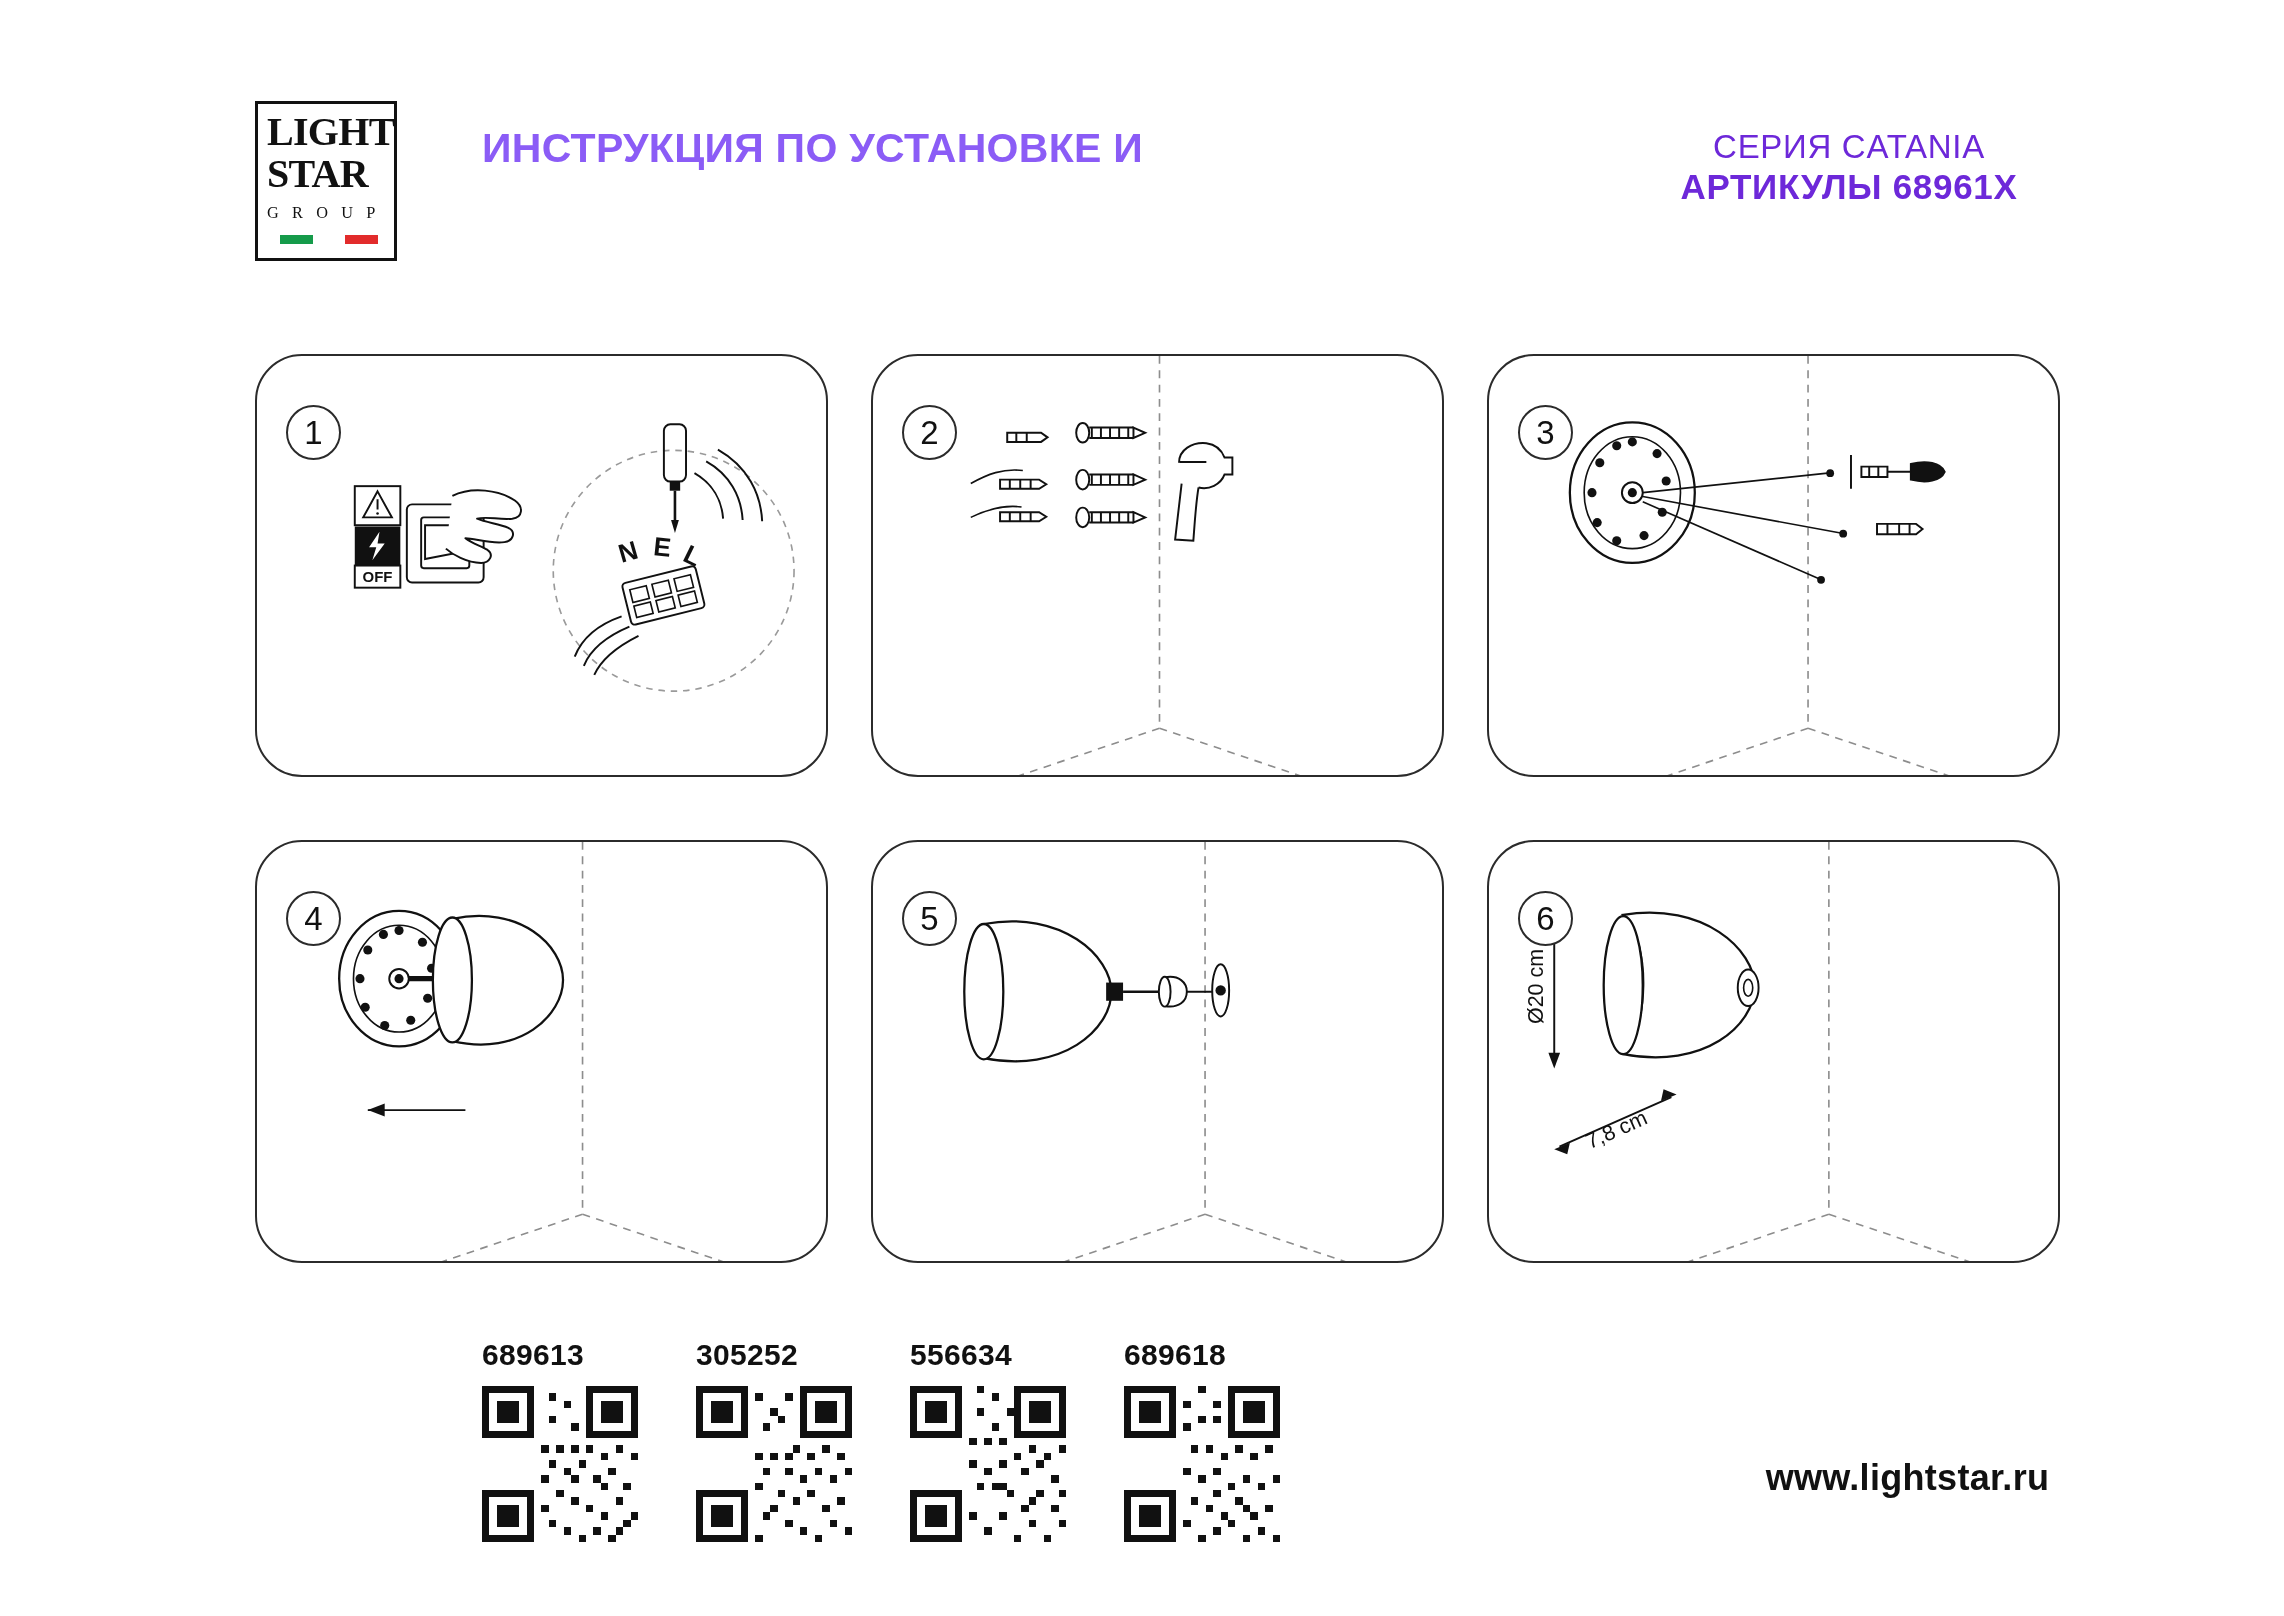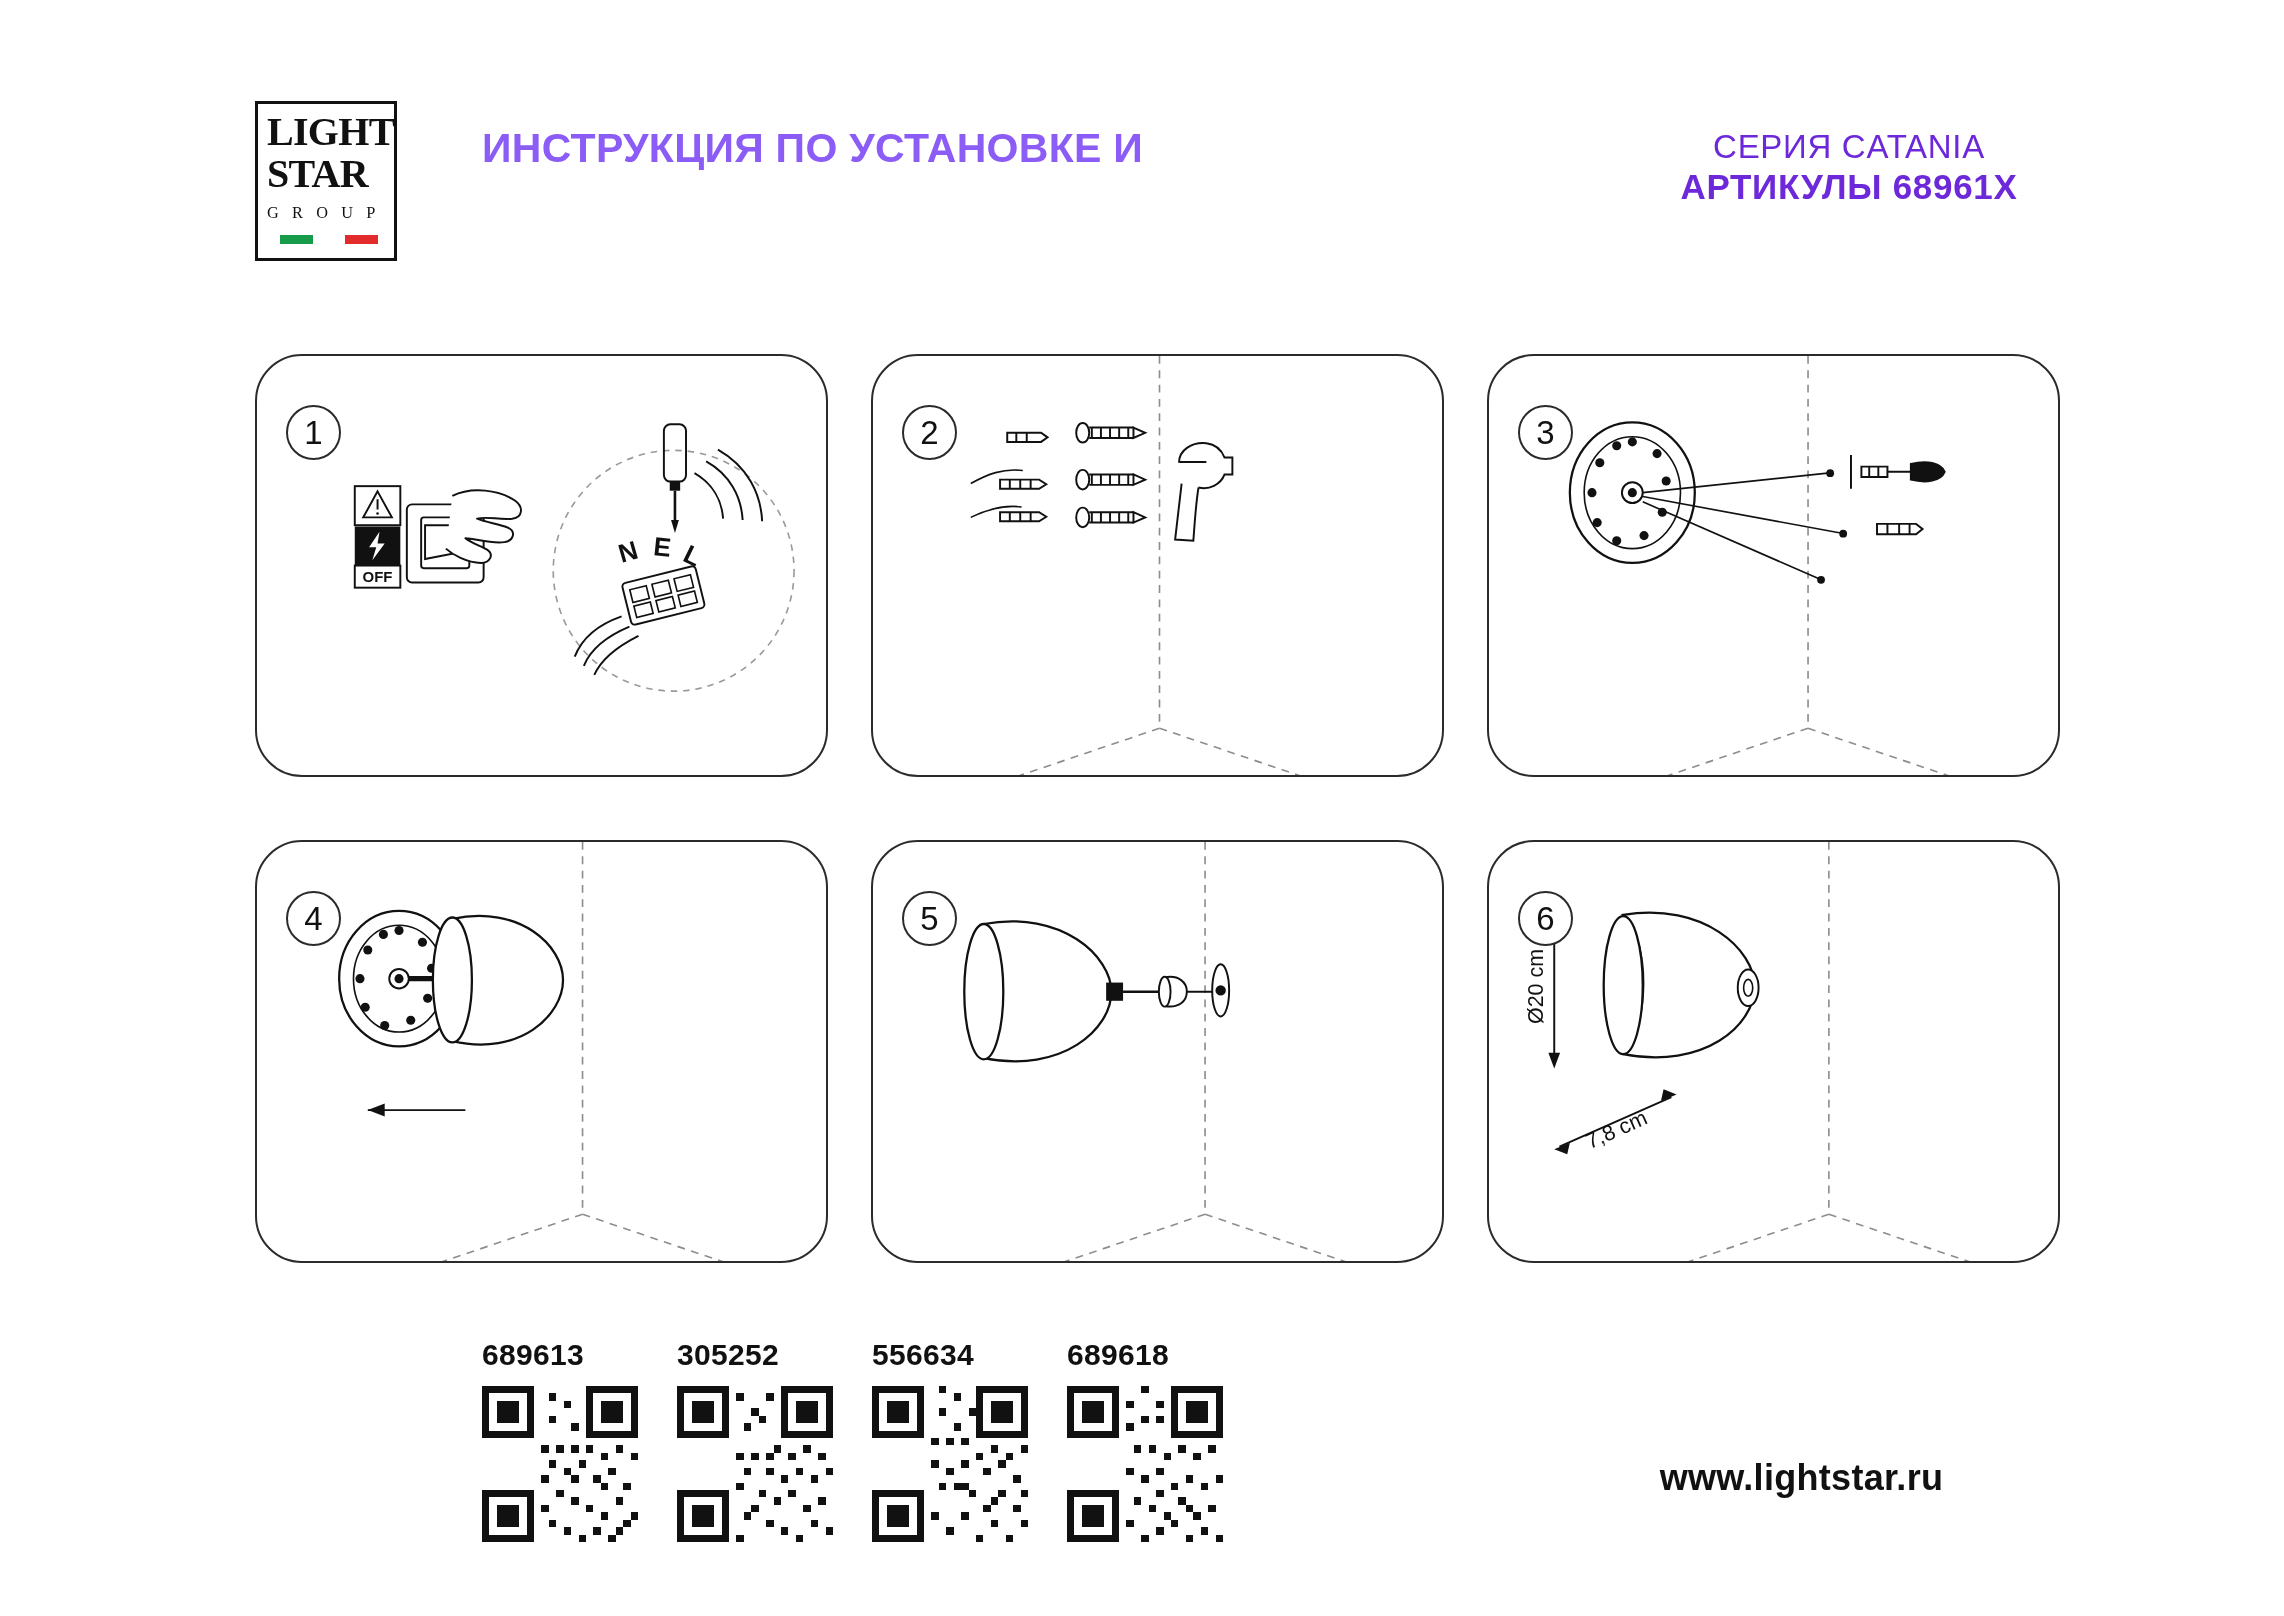--- a/index.html
+++ b/index.html
@@ -118,33 +118,33 @@
     line-height: 51px;
     text-align: center;
     color: #111;
     background: #fff;
     z-index: 5;
   }
   .panel svg { position: absolute; left: 0; top: 0; }
 
   
   .footer { position: absolute; left: 0; top: 1302px; width: 2284px; height: 314px; }
-  .codes { position: absolute; left: 482px; top: 36px; display: flex; gap: 39px; }
+  .codes { position: absolute; left: 482px; top: 36px; display: flex; gap: 58px; }
   .code-item { width: 156px; }
   .code-label {
     font-size: 30px;
     font-weight: bold;
     color: #111;
     margin-bottom: 14.3px;
     letter-spacing: 0.3px;
   }
   .qr { width: 156px; height: 156px; display: block; }
   .site {
     position: absolute;
-    left: 1528px;
+    left: 1634px;
     top: 155px;
     width: 547px;
     text-align: center;
     font-size: 36px;
     font-weight: bold;
     color: #111;
     letter-spacing: 0.3px;
   }
 </style>
 </head>

